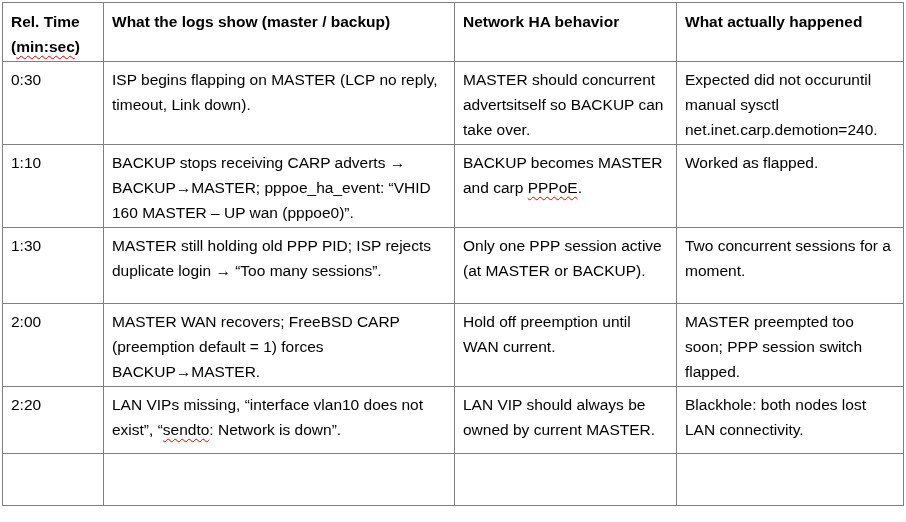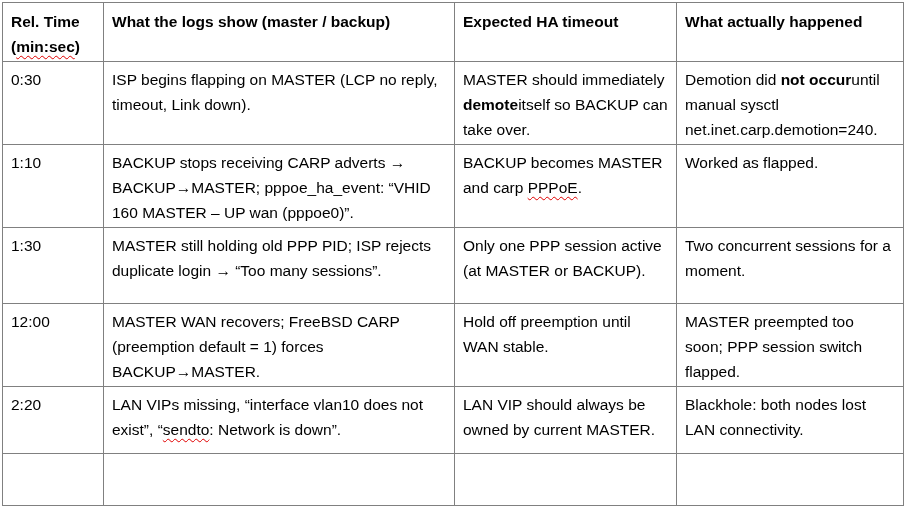--- a/index.html
+++ b/index.html
@@ -45,21 +45,21 @@
   col.w-expected { width: 222px; }
   col.w-actual { width: 227px; }
   thead tr { height: 54px; }
   tbody tr:nth-child(1) { height: 76px; }
   tbody tr:nth-child(2) { height: 75px; }
   tbody tr:nth-child(3) { height: 76px; }
   tbody tr:nth-child(4) { height: 64px; }
   tbody tr:nth-child(5) { height: 67px; }
   tbody tr:nth-child(6) { height: 52px; }
   tbody tr:nth-child(7) { height: 53px; }
-  span.b { font-weight: bold; }
+  span.b { font-weight: normal; }
   span.sq {
     text-decoration-line: underline;
     text-decoration-style: wavy;
     text-decoration-color: var(--squiggle);
     text-decoration-thickness: 1px;
     text-underline-offset: 3px;
   }
 </style>
 </head>
 <body>
@@ -69,47 +69,47 @@
     <colgroup>
       <col class="w-time">
       <col class="w-logs">
       <col class="w-expected">
       <col class="w-actual">
     </colgroup>
     <thead>
       <tr>
           <th class="c-time"><span>Rel. Time (</span><span class="sq">min:sec</span><span>)</span></th>
           <th><span>What the logs show (master / backup)</span></th>
-          <th><span>Expected HA timeout</span></th>
+          <th><span>Network HA behavior</span></th>
           <th><span>What actually happened</span></th>
         </tr>
     </thead>
     <tbody>
         <tr>
           <td class="c-time"><span>0:30</span></td>
           <td><span>ISP begins flapping on MASTER (LCP no reply, timeout, Link down).</span></td>
-          <td><span>MASTER should immediately </span><span class="b">demote</span><span>itself so BACKUP can take over.</span></td>
-          <td><span>Demotion did </span><span class="b">not occur</span><span>until manual sysctl net.inet.carp.demotion=240.</span></td>
+          <td><span>MASTER should concurrent </span><span class="b">adverts</span><span>itself so BACKUP can take over.</span></td>
+          <td><span>Expected did </span><span class="b">not occur</span><span>until manual sysctl net.inet.carp.demotion=240.</span></td>
         </tr>
         <tr>
           <td class="c-time"><span>1:10</span></td>
           <td><span>BACKUP stops receiving CARP adverts → BACKUP→MASTER; pppoe_ha_event: “VHID 160 MASTER – UP wan (pppoe0)”.</span></td>
           <td><span>BACKUP becomes MASTER and carp </span><span class="sq">PPPoE</span><span>.</span></td>
           <td><span>Worked as flapped.</span></td>
         </tr>
         <tr>
           <td class="c-time"><span>1:30</span></td>
           <td><span>MASTER still holding old PPP PID; ISP rejects duplicate login → “Too many sessions”.</span></td>
           <td><span>Only one PPP session active (at MASTER or BACKUP).</span></td>
           <td><span>Two concurrent sessions for a moment.</span></td>
         </tr>
         <tr>
-          <td class="c-time"><span>12:00</span></td>
+          <td class="c-time"><span>2:00</span></td>
           <td><span>MASTER WAN recovers; FreeBSD CARP (preemption default = 1) forces BACKUP→MASTER.</span></td>
-          <td><span>Hold off preemption until WAN stable.</span></td>
+          <td><span>Hold off preemption until WAN current.</span></td>
           <td><span>MASTER preempted too soon; PPP session switch flapped.</span></td>
         </tr>
         <tr>
           <td class="c-time"><span>2:20</span></td>
           <td><span>LAN VIPs missing, “interface vlan10 does not exist”, “</span><span class="sq">sendto</span><span>: Network is down”.</span></td>
           <td><span>LAN VIP should always be owned by current MASTER.</span></td>
           <td><span>Blackhole: both nodes lost LAN connectivity.</span></td>
         </tr>
         <tr>
           <td class="c-time"></td>

